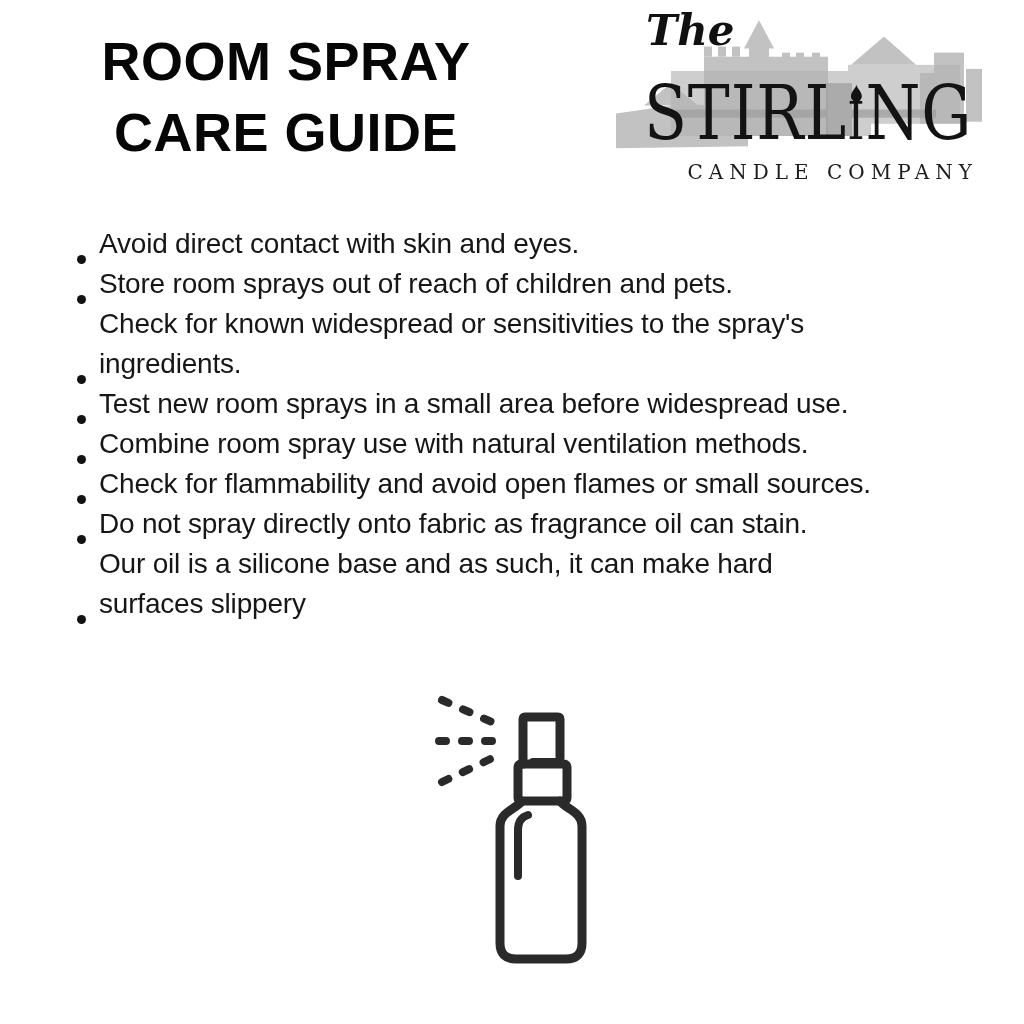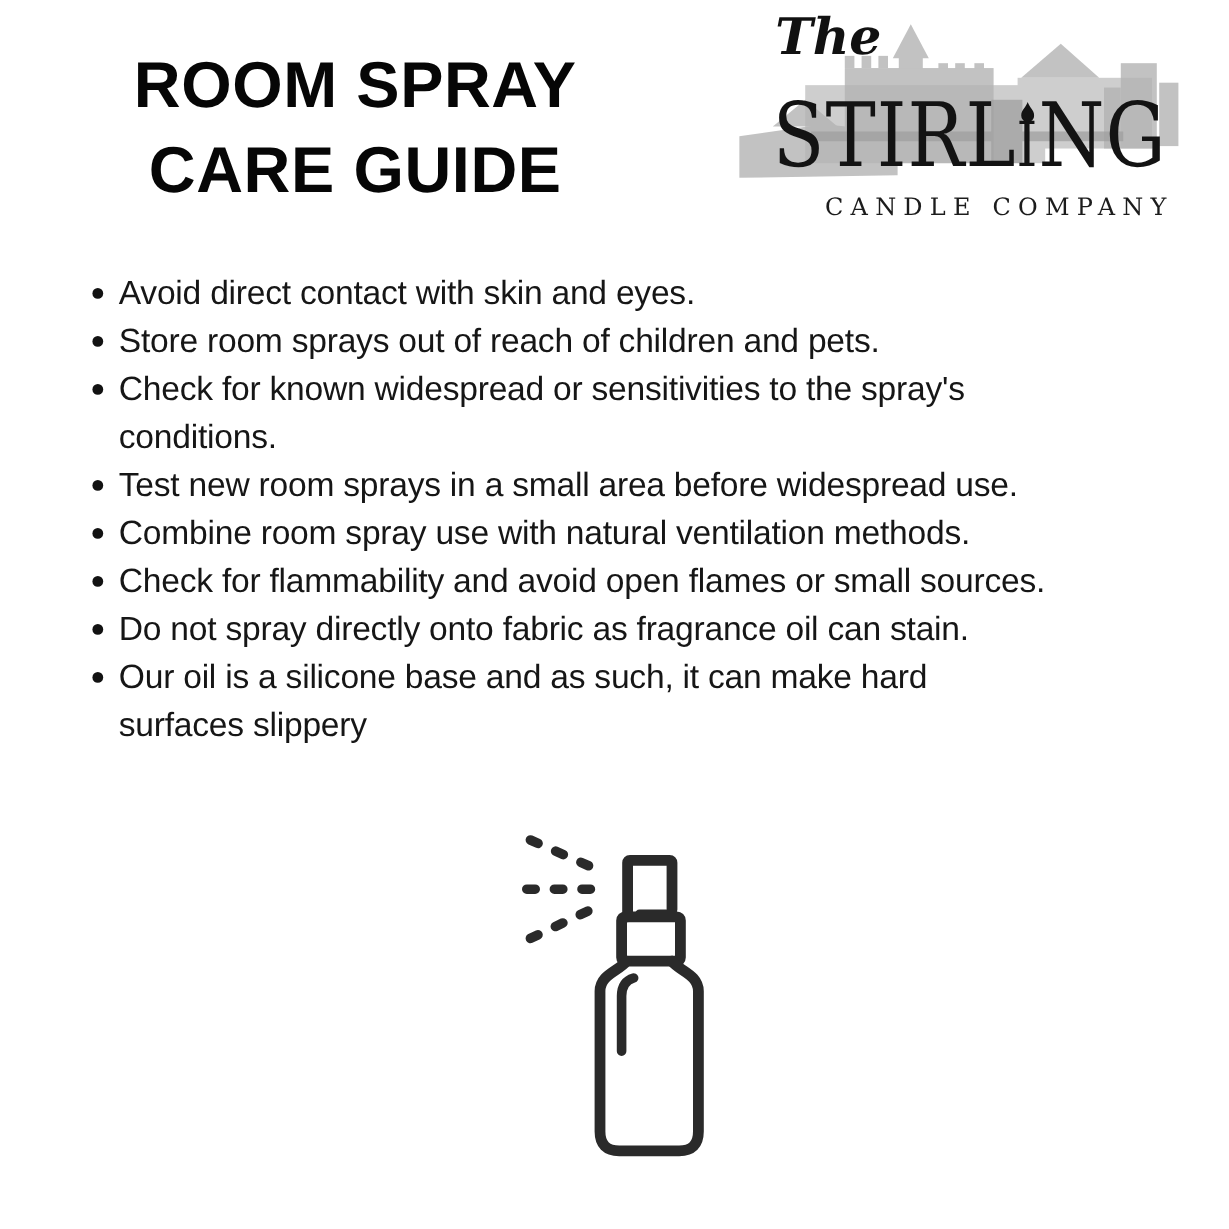--- a/index.html
+++ b/index.html
@@ -4,21 +4,21 @@
 <style>
   html,body { margin:0; padding:0; background:#ffffff; }
   .page {
     position:relative; width:1024px; height:1024px; background:#ffffff;
     font-family:"Liberation Sans", sans-serif; color:#131313; overflow:hidden;
   }
 
   
   .title {
     position:absolute; left:58px; top:24px; width:452px;
-    text-align:center; margin:12px; color:#060606;
+    text-align:center; margin:2px; color:#060606;
     font-size:54px; line-height:71px; font-weight:700; letter-spacing:0.5px;
   }
   .title span { display:block; }
 
   
   .logo { position:absolute; left:616px; top:12px; width:372px; height:188px; }
   .castle { position:absolute; left:0; top:0; width:100%; height:100%; }
   .logo-the {
     position:absolute; left:30px; top:-2px;
     font-family:"DejaVu Serif", serif; font-style:italic; font-weight:700;
@@ -37,21 +37,21 @@
     font-family:"DejaVu Serif", serif; font-size:20px; letter-spacing:6px;
     color:#1c1c1c; white-space:nowrap;
   }
 
   
   .care-list {
     position:absolute; left:77px; top:224px; width:920px;
     list-style:none; margin:0; padding:0;
     font-size:28px; line-height:40px; letter-spacing:-0.2px; color:#161616;
   }
-  .care-item { display:flex; align-items:flex-start; }
+  .care-item { display:flex; align-items:flex-end; }
   .dot {
     flex:0 0 auto; width:9px; height:9px; border-radius:50%;
     background:#121212; margin:16px 13px 0 0;
   }
   .txt { flex:1 1 auto; }
   .line { display:block; white-space:nowrap; }
 
   
   .spray { position:absolute; left:400px; top:680px; width:320px; height:330px; }
   .spray svg { width:100%; height:100%; }
@@ -113,21 +113,21 @@
       <span class="dot"></span>
       <span class="txt">
         <span class="line">Store room sprays out of reach of children and pets.</span>
         <span class="line"></span>
       </span>
     </li>
     <li class="care-item">
       <span class="dot"></span>
       <span class="txt">
         <span class="line">Check for known widespread or sensitivities to the spray's</span>
-        <span class="line">conditions.</span>
+        <span class="line">ingredients.</span>
       </span>
     </li>
     <li class="care-item">
       <span class="dot"></span>
       <span class="txt">
         <span class="line">Test new room sprays in a small area before widespread use.</span>
         <span class="line"></span>
       </span>
     </li>
     <li class="care-item">

